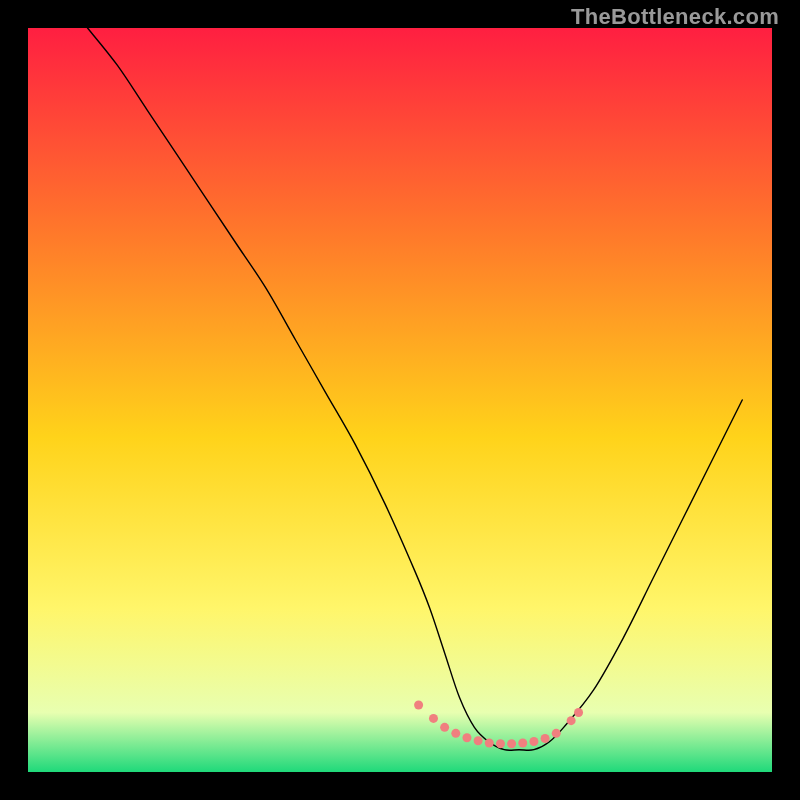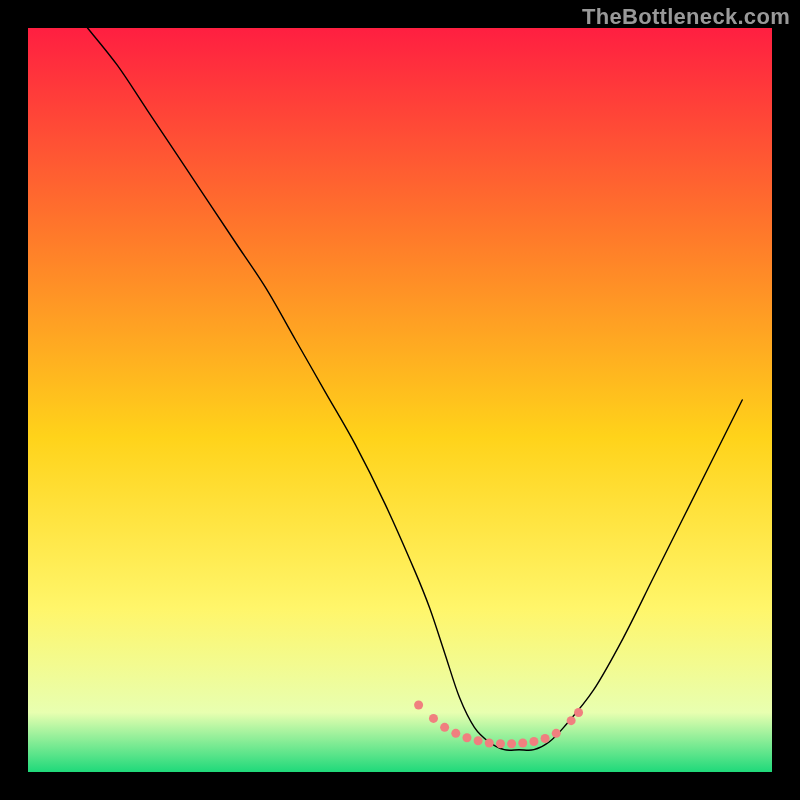--- a/index.html
+++ b/index.html
@@ -13,21 +13,21 @@
   }
   .stage {
     position: relative;
     width: 800px;
     height: 800px;
     background: #000;
   }
   .watermark {
     position: absolute;
     top: 4px;
-    right: 10px;
+    right: 21px;
     color: #999999;
     font-size: 22px;
     font-weight: 600;
     letter-spacing: 0.3px;
     z-index: 10;
   }
   svg.plot {
     position: absolute;
     top: 0;
     left: 0;

